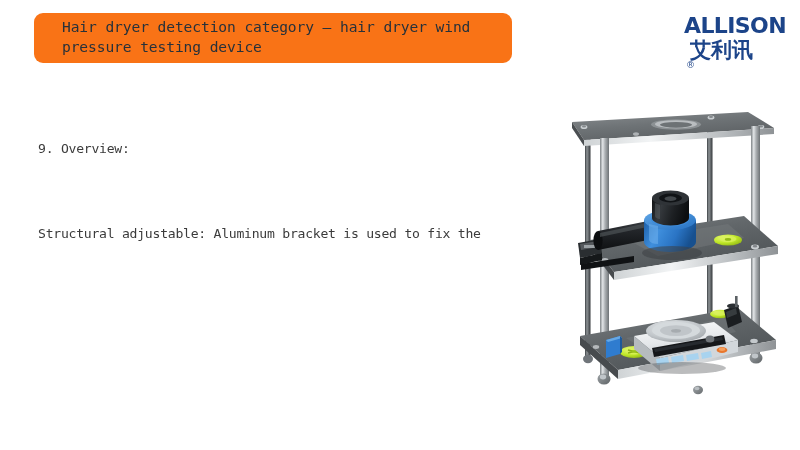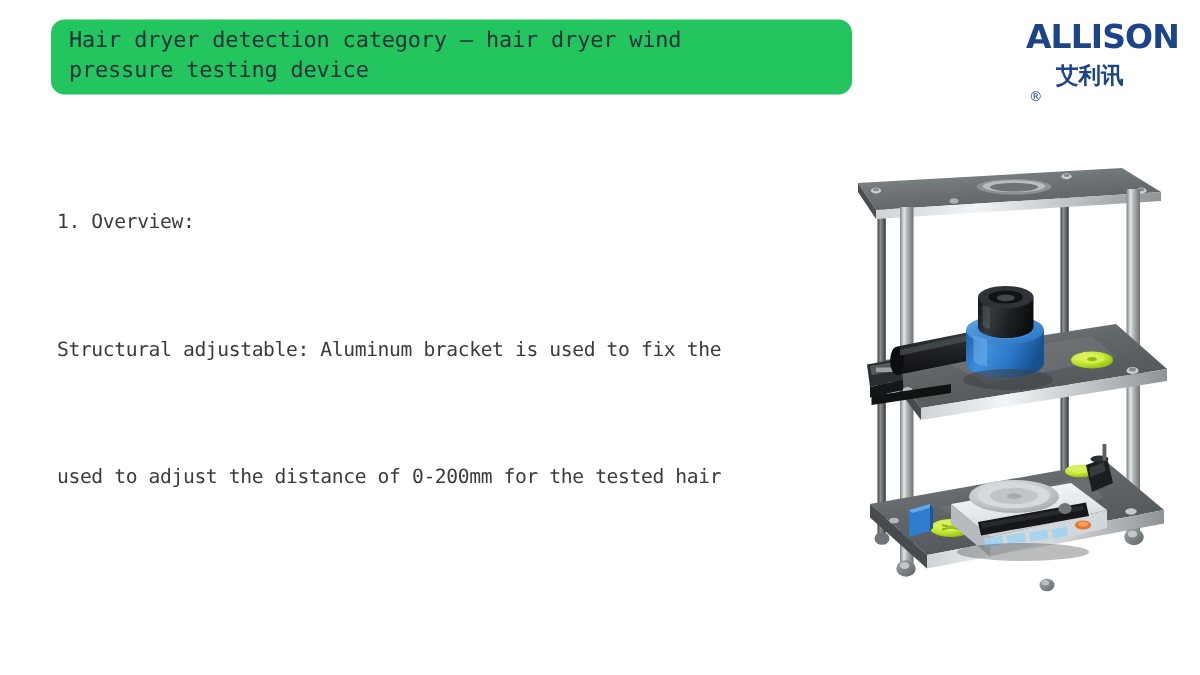--- a/index.html
+++ b/index.html
@@ -17,23 +17,23 @@
     height: 450px;
     background: #ffffff;
     font-family: "Liberation Serif", "DejaVu Serif", serif;
   }
 
   
   #title-banner {
     position: absolute;
     left: 34px;
     top: 13px;
-    width: 534px;
-    padding: 4px 10px 6px 12px;
-    background: #22c55e;
+    width: 478px;
+    padding: 4px 10px 6px 28px;
+    background: #f97316;
     border-radius: 9px;
     color: #27313a;
     font-family: "DejaVu Sans Mono", "Liberation Mono", monospace;
     font-size: 14.6px;
     line-height: 20px;
     letter-spacing: -0.1px;
     white-space: pre-line;
   }
 
   #logo {
@@ -48,23 +48,23 @@
   #logo-latin {
     font-family: "DejaVu Sans", "Liberation Sans", sans-serif;
     font-weight: bold;
     font-size: 22px;
     letter-spacing: -0.6px;
     line-height: 24px;
   }
   #logo-cjk {
     font-family: "DejaVu Sans", "Liberation Sans", sans-serif;
     font-weight: bold;
-    font-size: 15px;
+    font-size: 21px;
     line-height: 24px;
-    margin-left: 20px;
+    margin-left: 6px;
   }
   #logo-tm {
     font-family: "DejaVu Sans", "Liberation Sans", sans-serif;
     font-size: 9px;
     line-height: 9px;
     margin-left: 2px;
     margin-top: -1px;
     color: #2b4f8f;
   }
 
@@ -102,23 +102,22 @@
   <div id="title-banner">Hair dryer detection category – hair dryer wind
 pressure testing device</div>
 
   <div id="logo">
     <span id="logo-latin">ALLISON</span>
     <span id="logo-cjk">艾利讯</span>
     <span id="logo-tm">®</span>
   </div>
 
   <div id="body-copy">
-    <span class="ln">1. Overview:</span>
+    <span class="ln">9. Overview:</span>
     <span class="ln">Structural adjustable: Aluminum bracket is used to fix the</span>
-    <span class="ln">used to adjust the distance of 0-200mm for the tested hair</span>
     
     
     
     
     
     
     
     
   </div>
 

